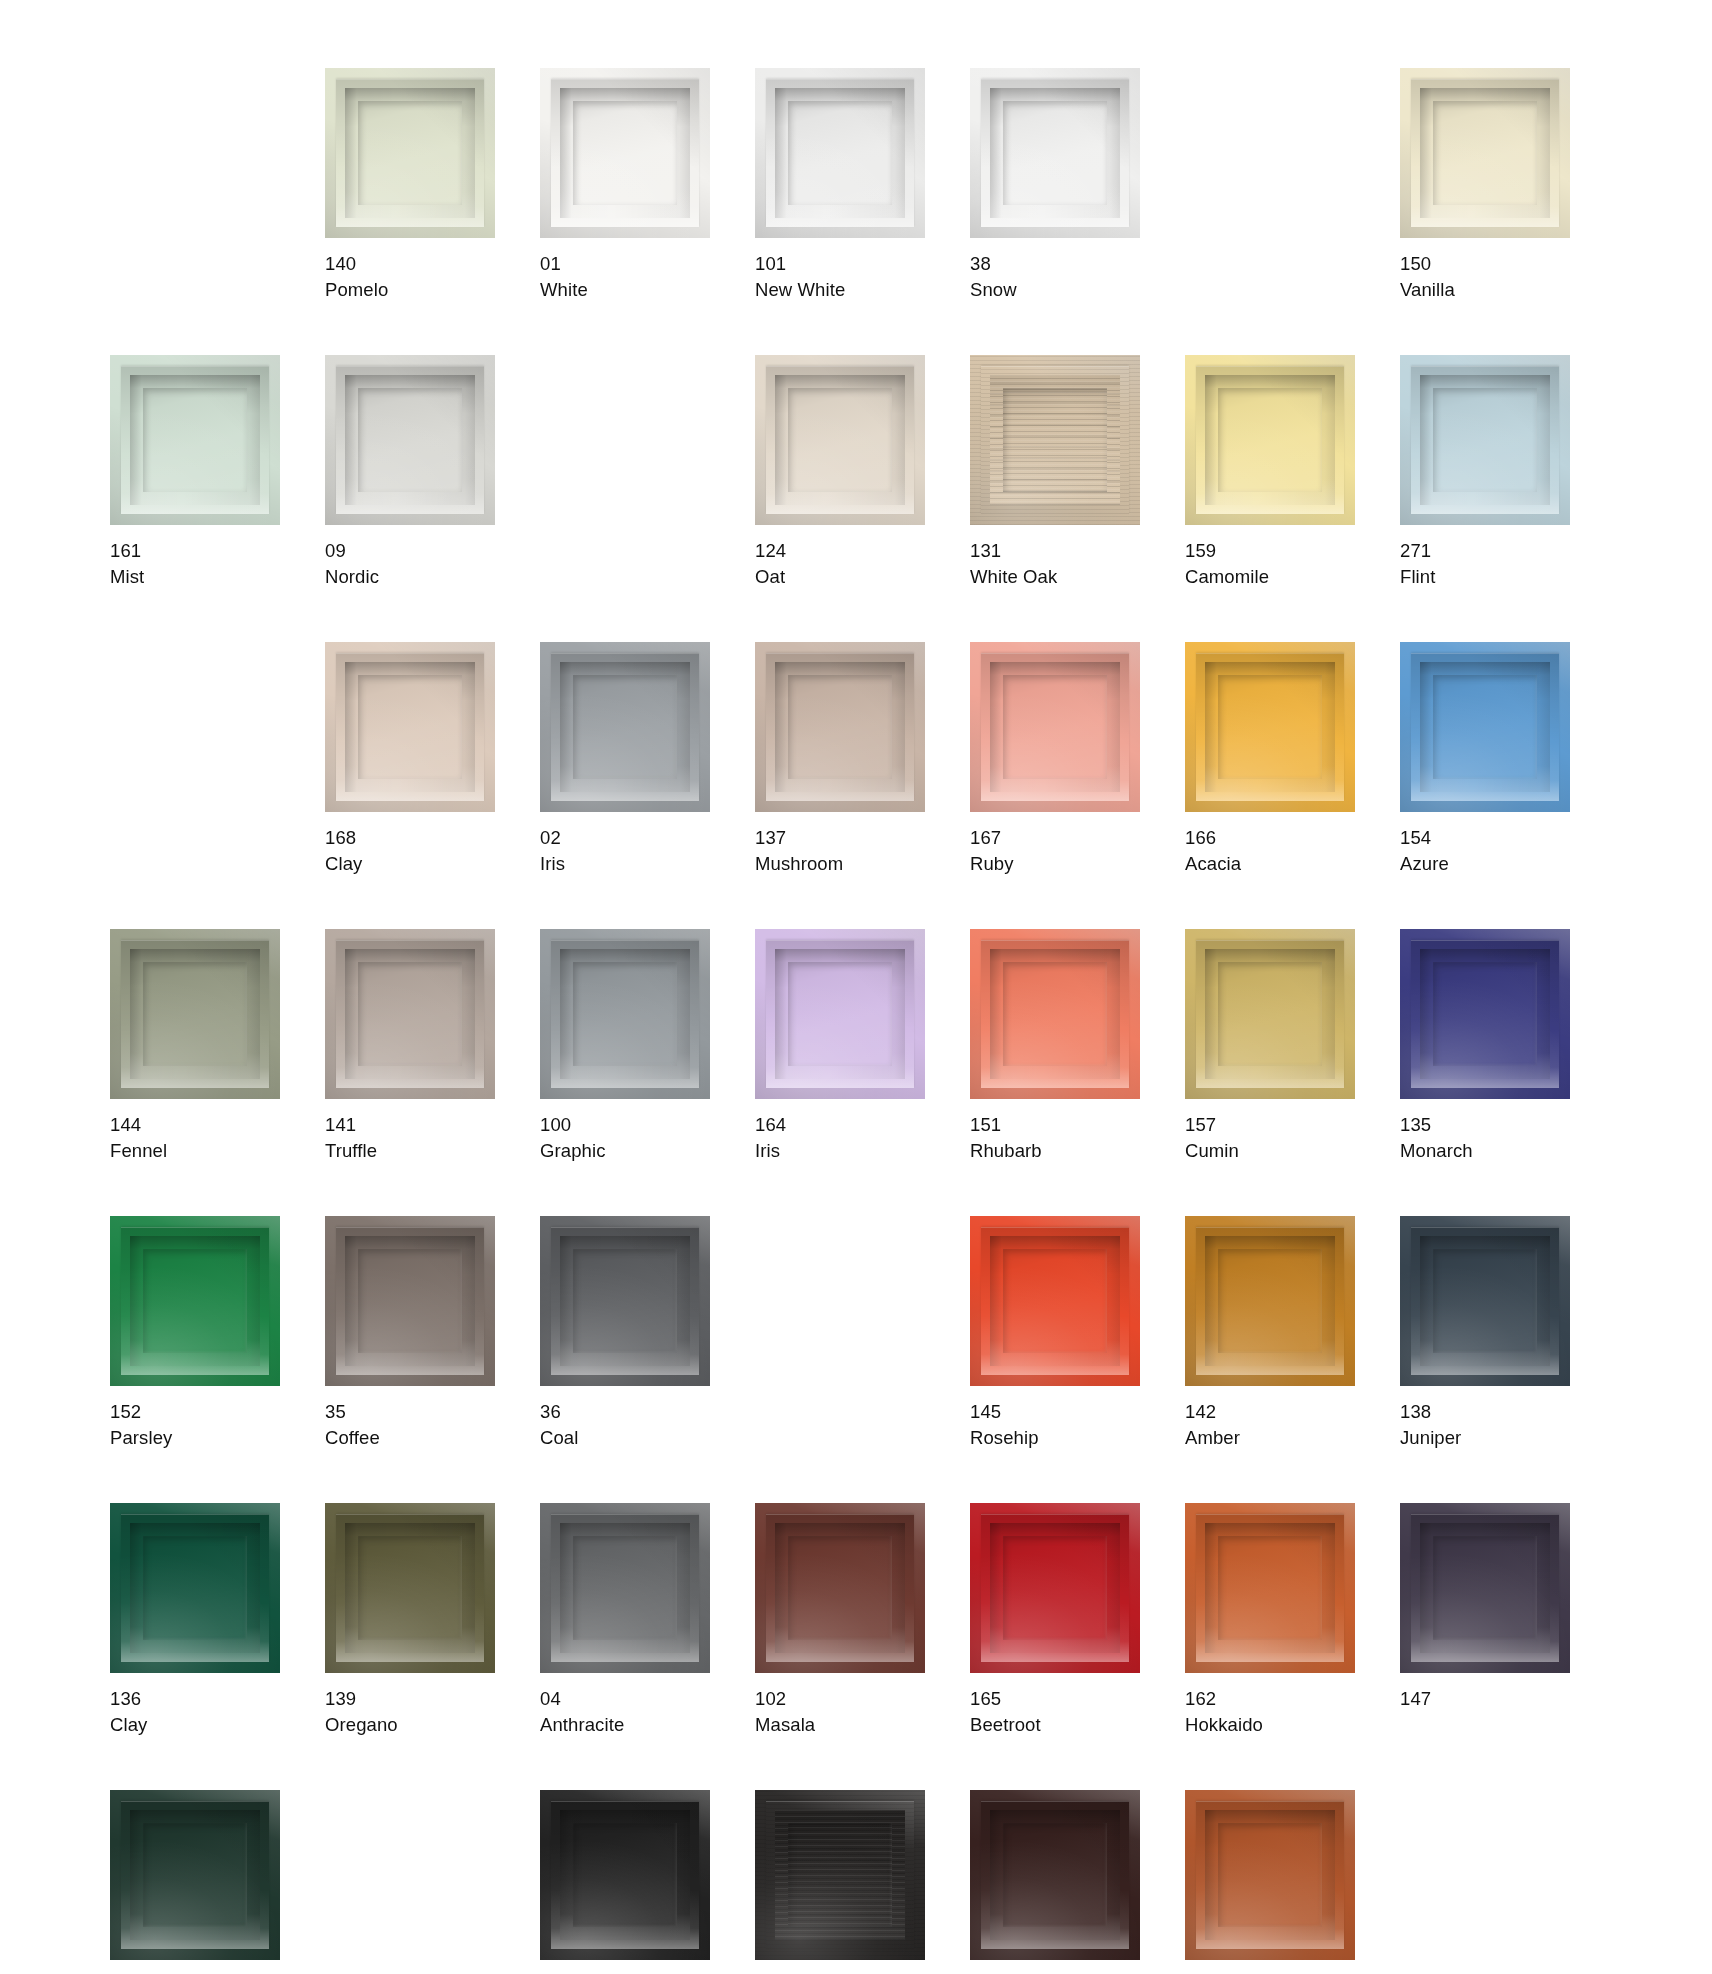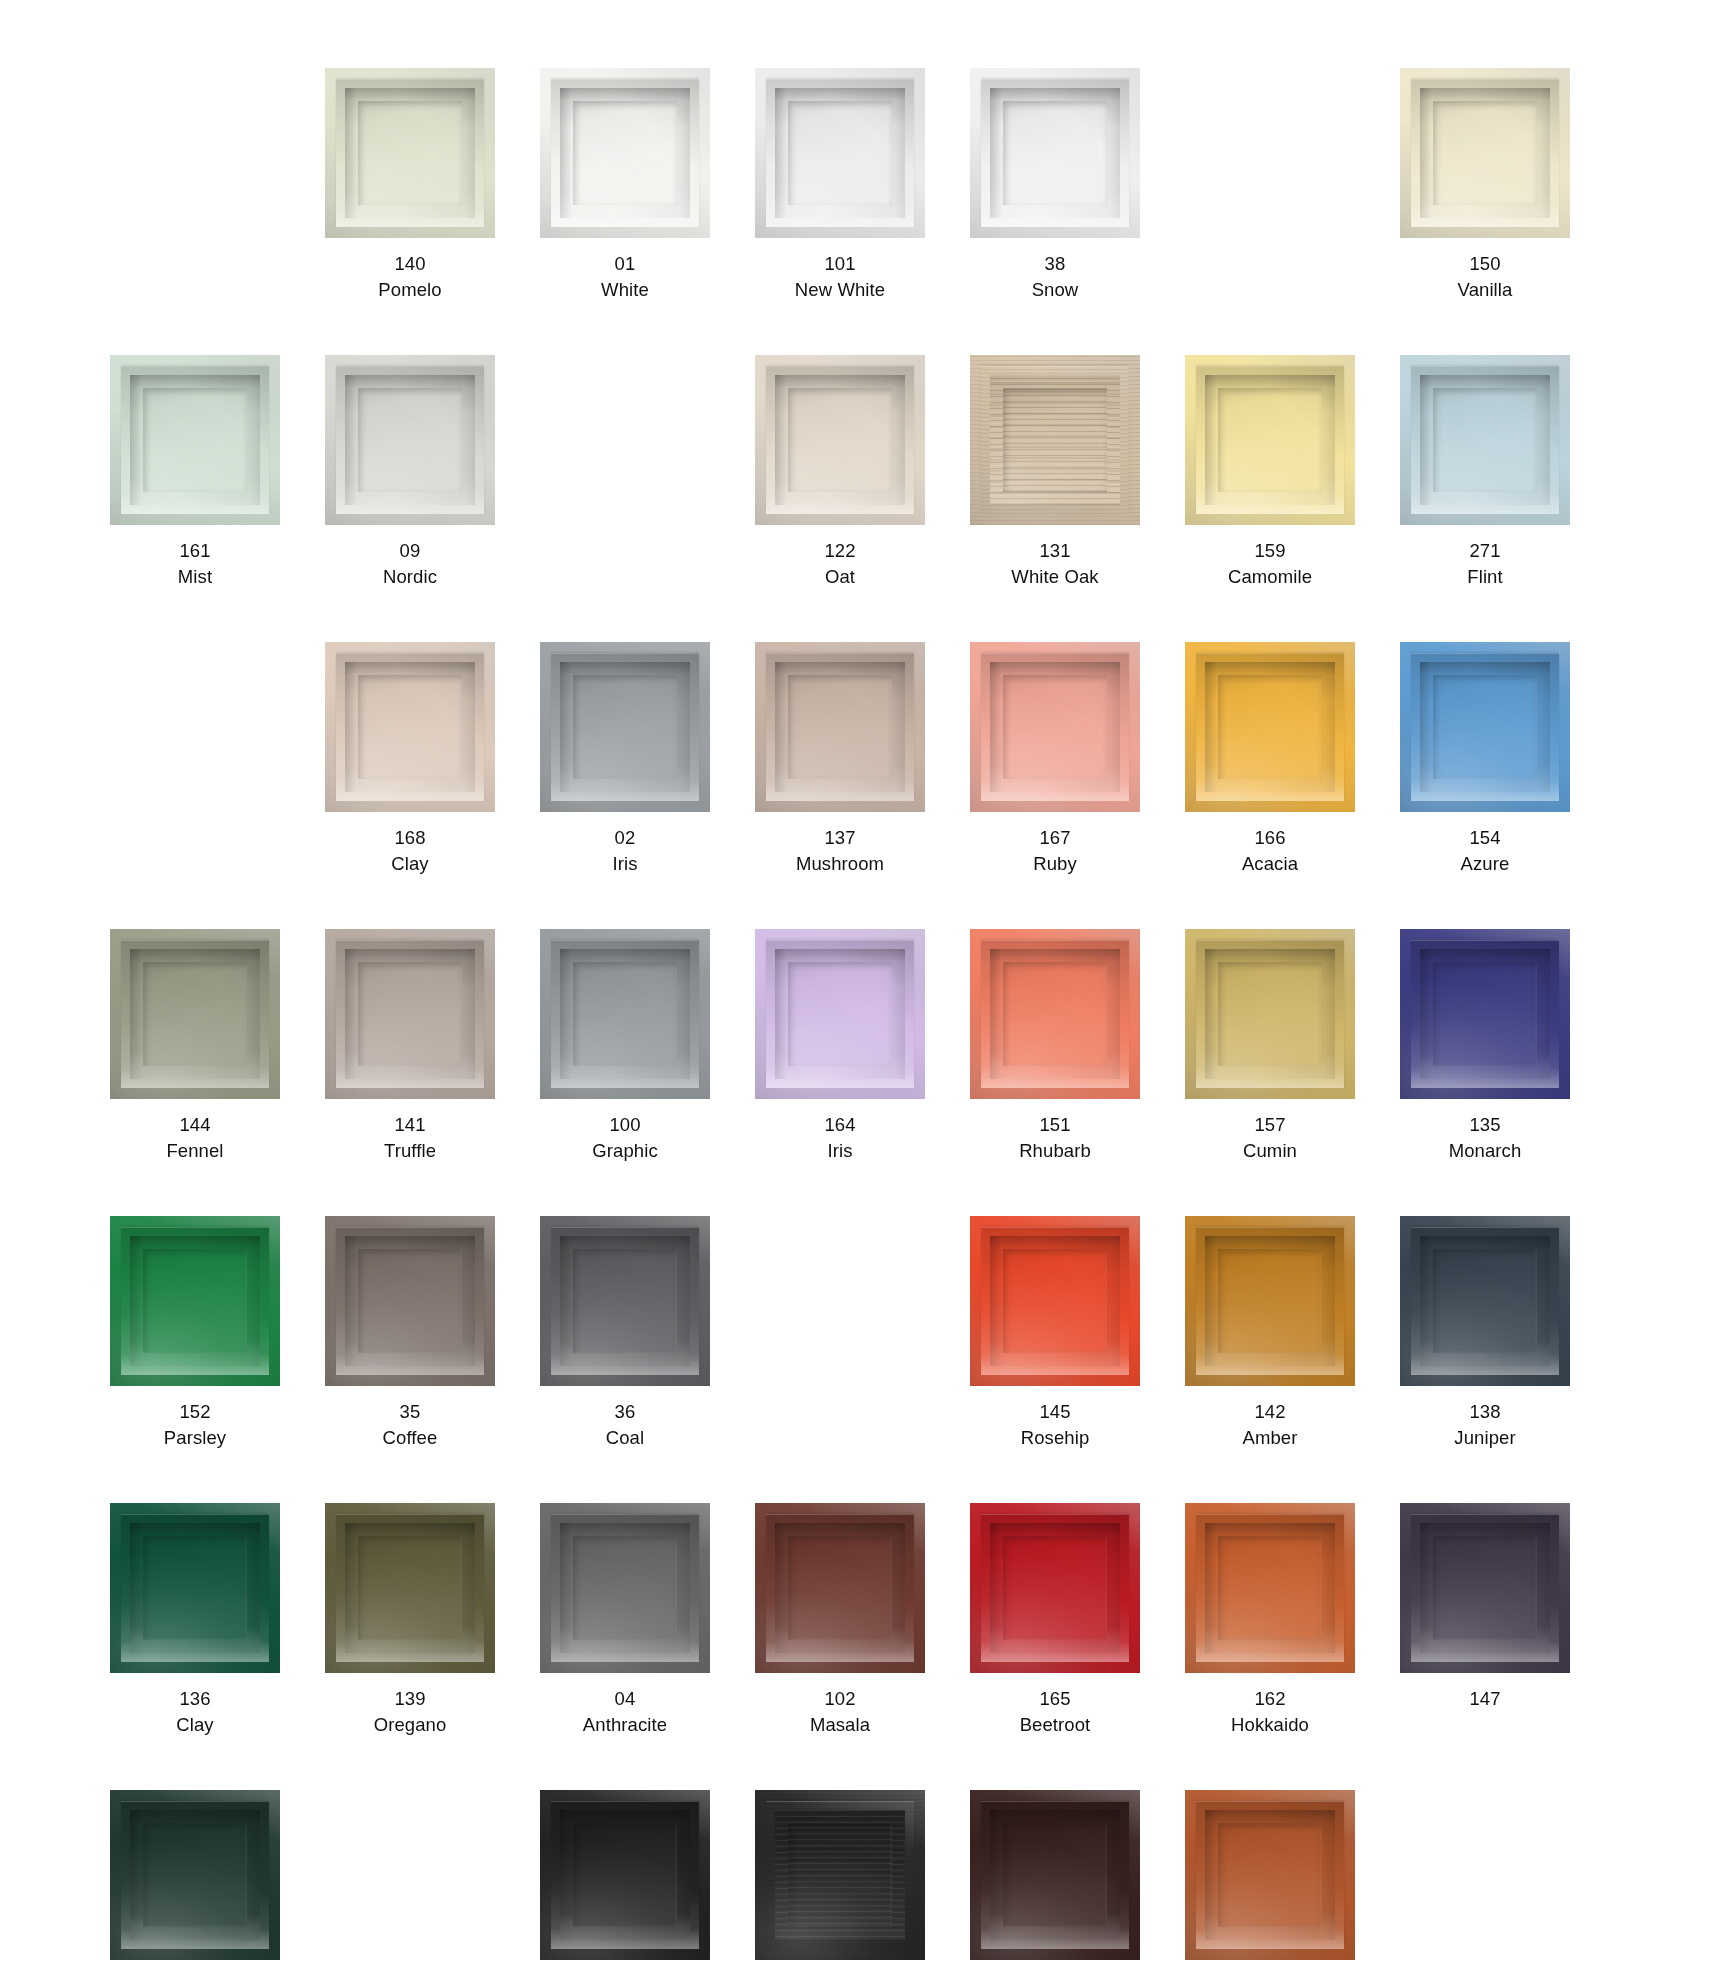--- a/index.html
+++ b/index.html
@@ -153,21 +153,20 @@
   }
 
   
   .swatch-label {
     margin-top: 13px;
     color: #111111;
     font-size: 18.5px;
     line-height: 26px;
     letter-spacing: .1px;
     font-weight: 500;
-    text-align: center;
   }
   .swatch-code { display: block; }
   .swatch-name { display: block; }
 </style>
 </head>
 <body>
 
 <div id="palette-grid">
     <div class="swatch-cell empty">
       <div class="swatch-frame"></div>
@@ -283,21 +282,21 @@
     </div>
     <div class="swatch-cell">
       <div class="swatch-frame" style="--c: #e2d8ca;">
         <div class="rim"></div>
         <div class="chamfer"></div>
         <div class="bevel"></div>
         <div class="field"></div>
         <div class="sheen"></div>
       </div>
       <div class="swatch-label">
-        <span class="swatch-code">122</span>
+        <span class="swatch-code">124</span>
         <span class="swatch-name">Oat</span>
       </div>
     </div>
     <div class="swatch-cell">
       <div class="swatch-frame grain" style="--c: #d6c3a8;">
         <div class="rim"></div>
         <div class="chamfer"></div>
         <div class="bevel"></div>
         <div class="field"></div>
         <div class="sheen"></div>

